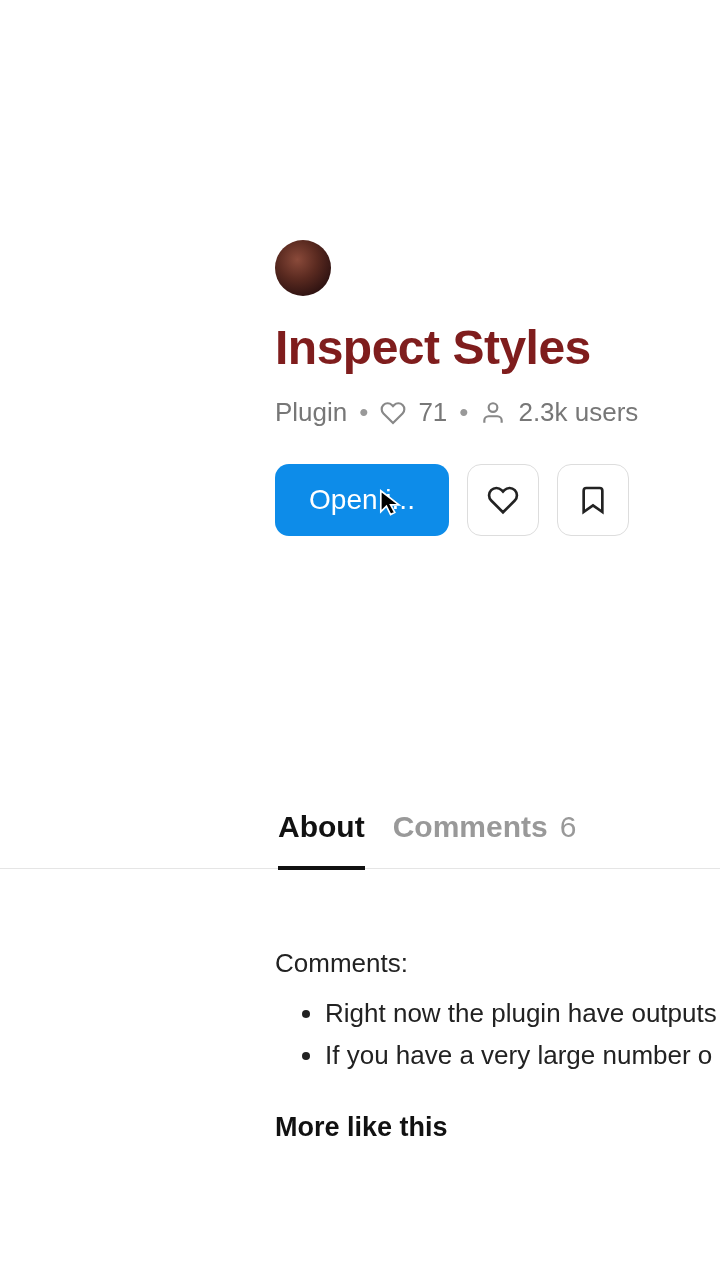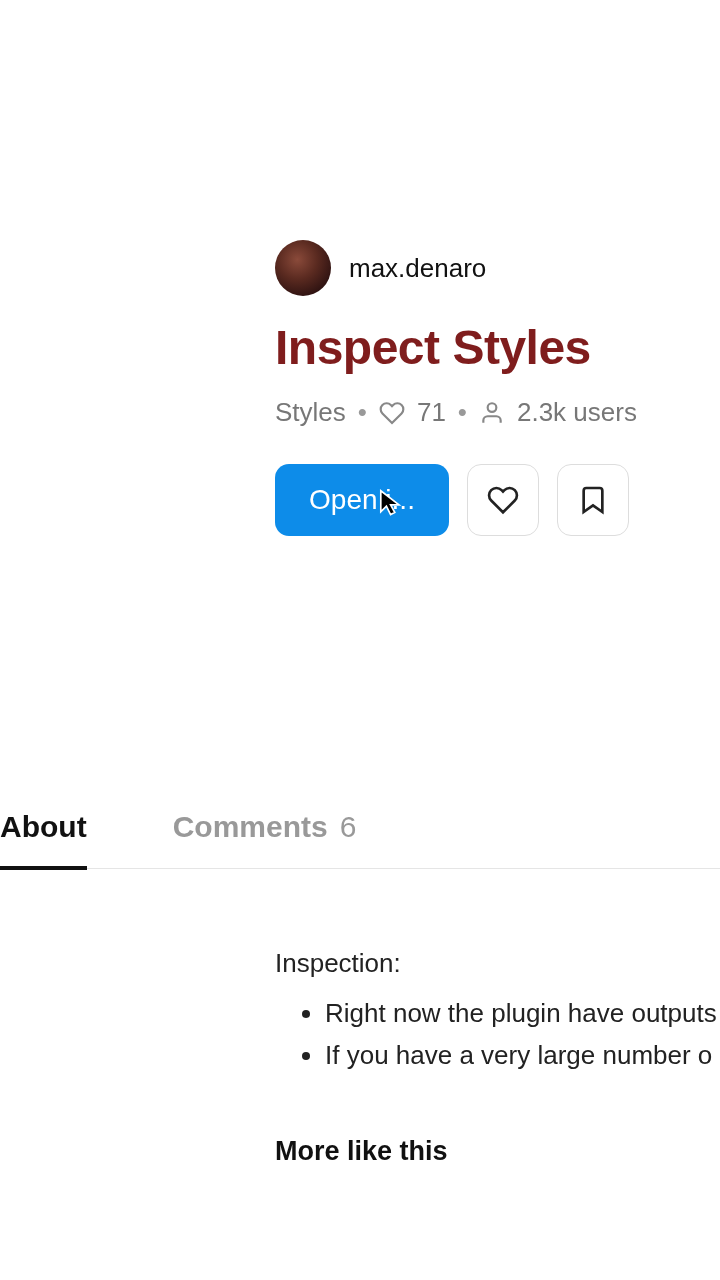--- a/index.html
+++ b/index.html
@@ -15,48 +15,47 @@
   .meta svg { width: 26px; height: 26px; stroke: #888; fill: none; stroke-width: 2; }
   .actions { display: flex; gap: 18px; align-items: center; }
   .btn-primary { background: #0d8ce9; color: #fff; border: none; border-radius: 14px; padding: 0 30px; height: 72px; font-size: 28px; font-weight: 500; display: flex; align-items: center; justify-content: center; cursor: pointer; width: 174px; white-space: nowrap; overflow: hidden; }
   .btn-icon { width: 72px; height: 72px; border: 1.5px solid #ddd; border-radius: 14px; background: #fff; display: flex; align-items: center; justify-content: center; cursor: pointer; }
   .btn-icon svg { width: 32px; height: 32px; stroke: #222; fill: none; stroke-width: 2; }
 
   .cursor { position: absolute; left: 378px; top: 488px; pointer-events: none; z-index: 10; }
   .cursor svg { width: 28px; height: 28px; }
 
   .tabs-wrap { position: absolute; left: 0; right: 0; top: 810px; border-bottom: 1.5px solid #e5e5e5; }
-  .tabs { display: flex; gap: 86px; }
+  .tabs { display: flex; gap: 28px; padding-left: 278px; }
   .tab { font-size: 30px; font-weight: 600; color: #999; padding-bottom: 24px; position: relative; cursor: pointer; display: flex; gap: 12px; align-items: baseline; }
   .tab.active { color: #111; }
   .tab.active::after { content: ""; position: absolute; left: 0; right: 0; bottom: -1.5px; height: 4px; background: #111; }
   .tab .count { color: #999; font-weight: 500; }
 
   .body { position: absolute; left: 275px; top: 948px; right: 0; }
   .para { font-size: 26px; color: #222; line-height: 1.5; margin-bottom: 48px; white-space: nowrap; }
   .label-strong { font-size: 26px; color: #222; margin-bottom: 14px; }
   ul.bullets { list-style: disc; padding-left: 50px; }
   ul.bullets li { font-size: 26px; color: #222; line-height: 1.6; white-space: nowrap; }
-  .section-heading { font-size: 27px; font-weight: 700; color: #111; margin-top: 60px; }
+  .section-heading { font-size: 27px; font-weight: 700; color: #111; margin-top: 36px; }
 </style>
 </head>
 <body>
 
 <div class="page">
 
   <div class="content">
     <div class="author-row">
       <div class="avatar"></div>
-      <div class="author-name">max.denaro</div>
     </div>
 
     <h1 class="title">Inspect Styles</h1>
 
     <div class="meta">
-      <span>Styles</span>
+      <span>Plugin</span>
       <span class="dot">•</span>
       <svg viewBox="0 0 24 24">
           <path d="M20.84 4.61a5.5 5.5 0 0 0-7.78 0L12 5.67l-1.06-1.06a5.5 5.5 0 0 0-7.78 7.78L12 21.23l8.84-8.84a5.5 5.5 0 0 0 0-7.78z"></path>
         </svg>
       <span>71</span>
       <span class="dot">•</span>
       <svg viewBox="0 0 24 24">
           <path d="M20 21v-2a4 4 0 0 0-4-4H8a4 4 0 0 0-4 4v2"></path>
           <circle cx="12" cy="7" r="4"></circle>
         </svg>
@@ -92,21 +91,21 @@
         <span>About</span>
       </div>
       <div class="tab">
         <span>Comments</span>
         <span class="count">6</span>
       </div>
     </div>
   </div>
 
   <div class="body">
-    <p class="label-strong">Inspection:</p>
+    <p class="label-strong">Comments:</p>
     <ul class="bullets">
       <li>Right now the plugin have outputs</li>
       <li>If you have a very large number o</li>
     </ul>
     <h2 class="section-heading">More like this</h2>
   </div>
 
 </div>
 
 </body></html>

